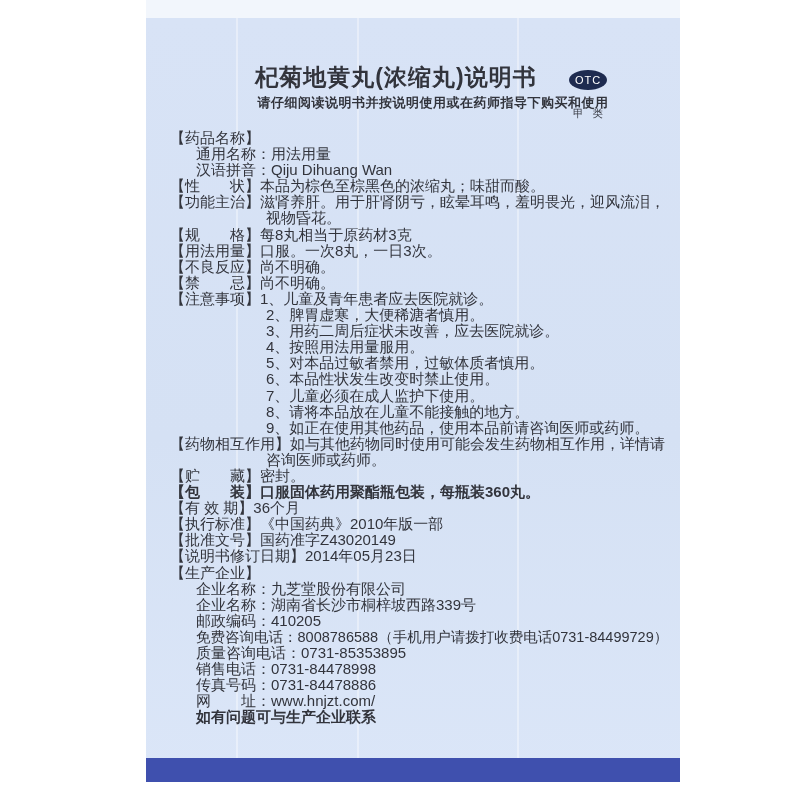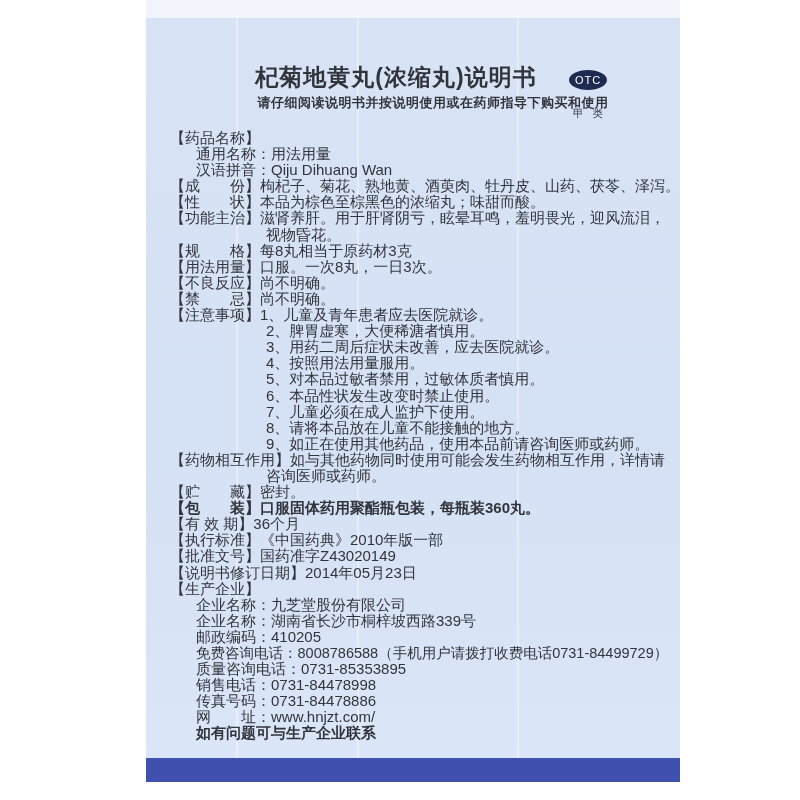--- a/index.html
+++ b/index.html
@@ -94,21 +94,20 @@
       <div class="otc-oval">OTC</div>
       <div class="otc-class">甲 类</div>
     </div>
 
     <div class="subtitle">请仔细阅读说明书并按说明使用或在药师指导下购买和使用</div>
 
     <div class="doc-body">
       <div class="ln i0">【药品名称】</div>
       <div class="ln i1">通用名称：用法用量</div>
       <div class="ln i1">汉语拼音：Qiju Dihuang Wan</div>
-      <div class="ln i0">【成　　份】枸杞子、菊花、熟地黄、酒萸肉、牡丹皮、山药、茯苓、泽泻。</div>
       <div class="ln i0">【性　　状】本品为棕色至棕黑色的浓缩丸；味甜而酸。</div>
       <div class="ln i0">【功能主治】滋肾养肝。用于肝肾阴亏，眩晕耳鸣，羞明畏光，迎风流泪，</div>
       <div class="ln i2">视物昏花。</div>
       <div class="ln i0">【规　　格】每8丸相当于原药材3克</div>
       <div class="ln i0">【用法用量】口服。一次8丸，一日3次。</div>
       <div class="ln i0">【不良反应】尚不明确。</div>
       <div class="ln i0">【禁　　忌】尚不明确。</div>
       <div class="ln i0">【注意事项】1、儿童及青年患者应去医院就诊。</div>
       <div class="ln i2">2、脾胃虚寒，大便稀溏者慎用。</div>
       <div class="ln i2">3、用药二周后症状未改善，应去医院就诊。</div>

